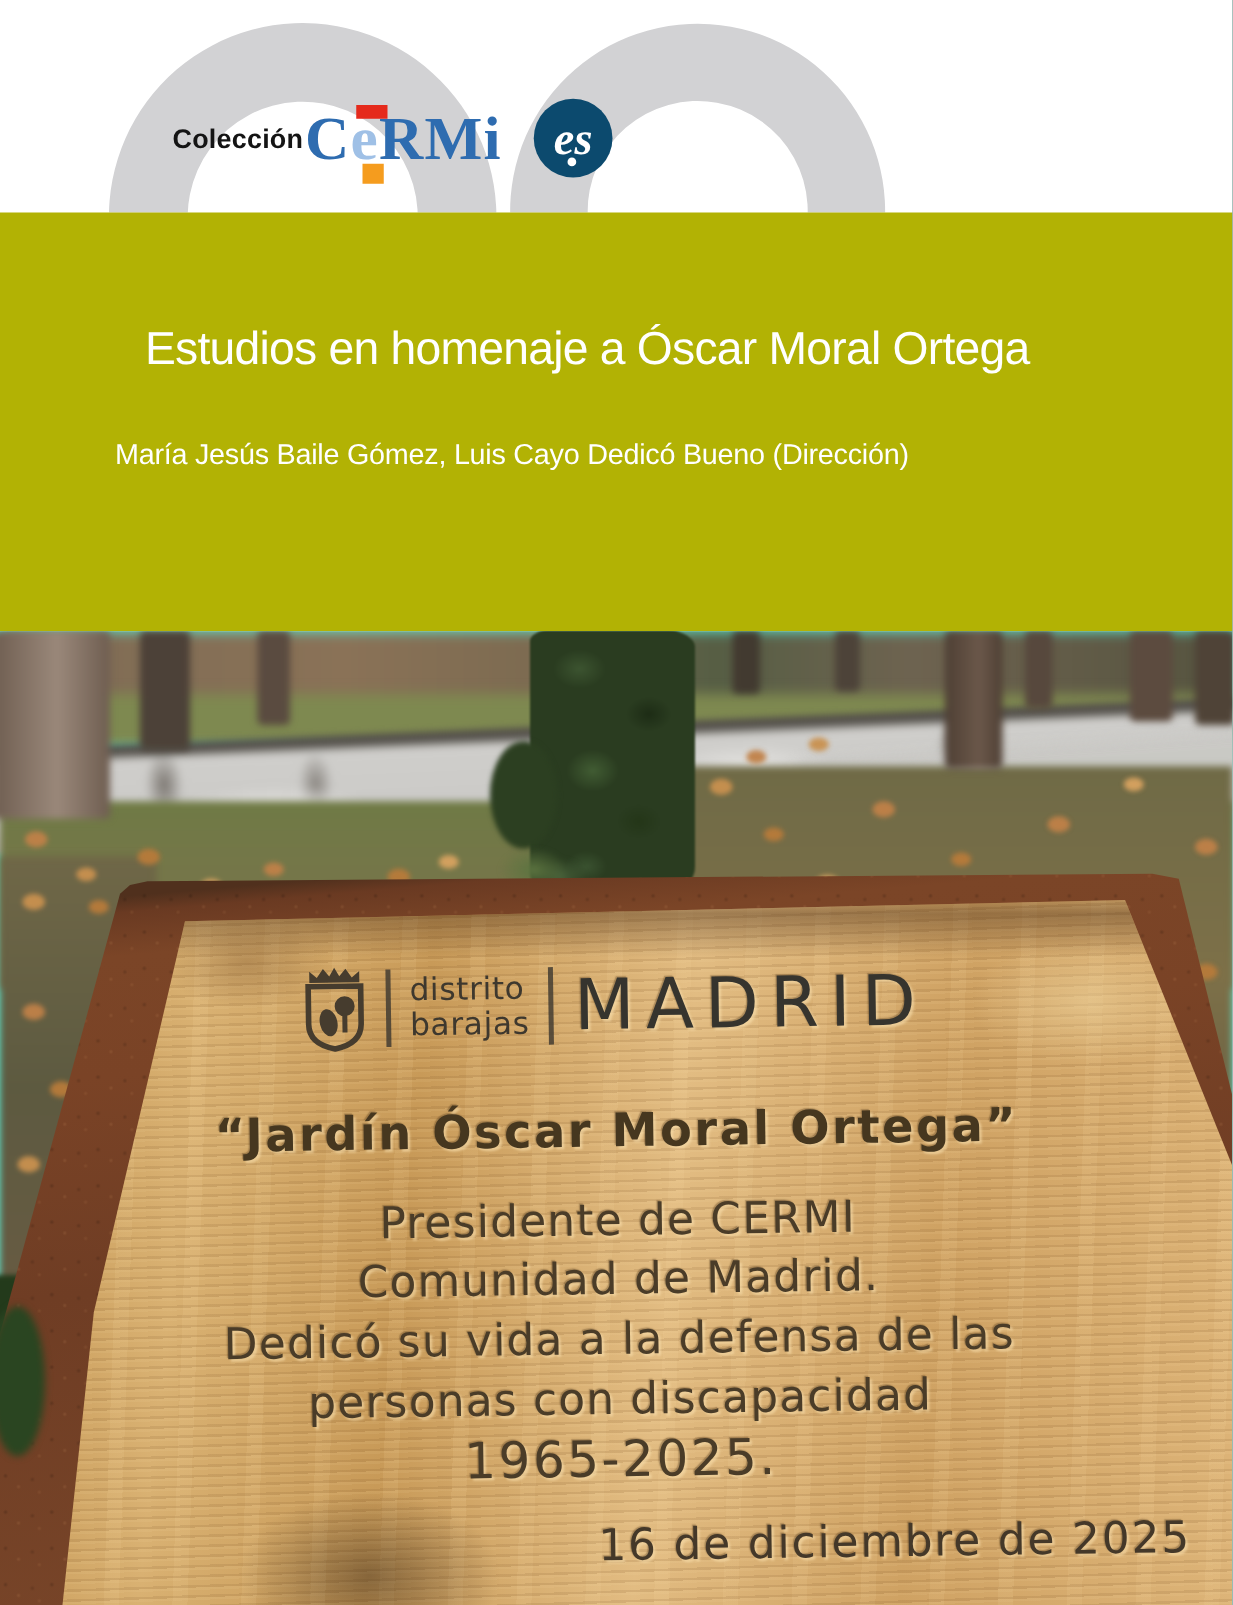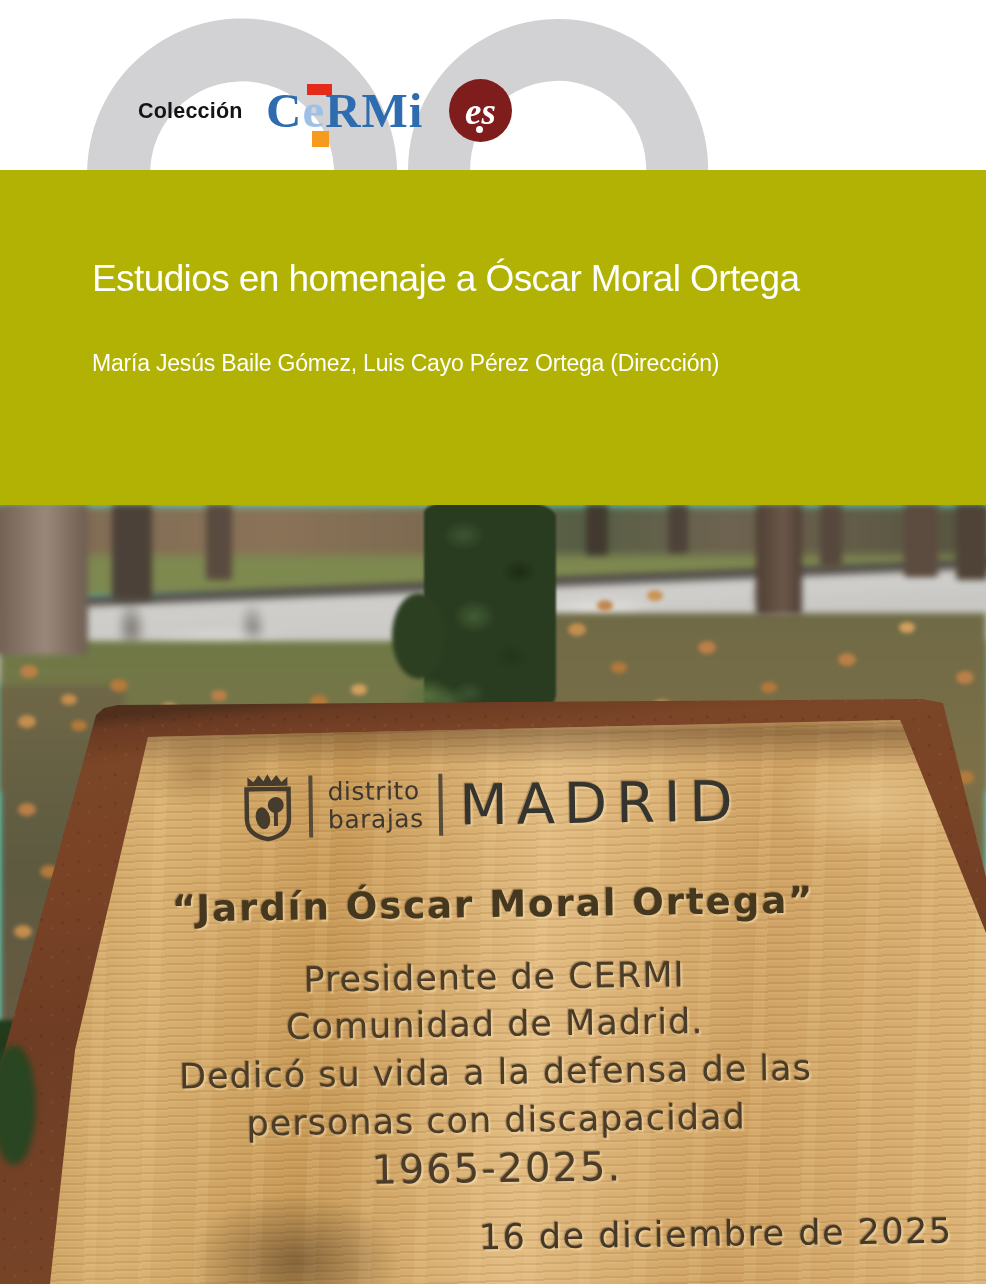--- a/index.html
+++ b/index.html
@@ -3,35 +3,35 @@
 <meta charset="utf-8">
 <style>
   html,body{margin:0;padding:0;background:#888;}
   .cover{position:relative;width:986px;height:1284px;margin:0 auto;overflow:hidden;background:#fff;
          font-family:"Liberation Sans",sans-serif;}
   
   .top{position:absolute;left:0;top:0;width:986px;height:170px;background:#fff;overflow:hidden;}
   .arcs{position:absolute;left:0;top:0;}
   .brand-row{position:absolute;left:0;top:0;width:100%;height:100%;border-radius:11px;}
   .coleccion{position:absolute;left:138px;top:99px;font-size:21.5px;font-weight:700;color:#141414;letter-spacing:.2px;}
-  .cermi{position:absolute;left:266px;top:82px;height:64px;font-family:"Liberation Serif",serif;
+  .cermi{position:absolute;left:244px;top:82px;height:64px;font-family:"Liberation Serif",serif;
          font-weight:700;font-size:49px;line-height:58px;color:#2e6cb0;letter-spacing:1px;white-space:nowrap;}
   .cermi .le{color:#9fc0e6;}
   .sq{position:absolute;display:block;}
   .sq.red{left:41px;top:2px;width:25px;height:11px;background:#e52a1c;}
   .sq.orange{left:46px;top:49px;width:17px;height:16px;background:#f59c1e;}
-  .es-circle{position:absolute;left:183px;top:-3px;width:63px;height:63px;border-radius:50%;background:#7f1d1d;}
+  .es-circle{position:absolute;left:183px;top:-3px;width:63px;height:63px;border-radius:50%;background:#0c4a6e;}
   .es-text{position:absolute;left:0;top:4px;width:100%;text-align:center;font-family:"Liberation Serif",serif;
            font-style:italic;font-weight:700;font-size:37px;color:#fff;letter-spacing:0;}
   .es-dot{position:absolute;left:27px;bottom:9px;width:7px;height:7px;border-radius:50%;background:#fff;}
   
   .band{position:absolute;left:0;top:170px;width:986px;height:335px;background:#b2b204;color:#fff;}
   .band-inner{position:absolute;left:92px;top:56px;right:30px;}
   .title{font-size:37px;line-height:48px;font-weight:400;letter-spacing:-.6px;}
-  .subtitle{margin-top:31px;font-size:37px;line-height:44px;font-weight:400;letter-spacing:-.6px;}
+  .subtitle{margin-top:31px;font-size:37px;line-height:44px;font-weight:400;letter-spacing:-.6px;margin-left:24px;}
   .authors{margin-top:49px;font-size:23px;font-weight:400;letter-spacing:-.2px;}
   
   .photo{position:absolute;left:0;top:505px;width:986px;height:779px;background:#5eead4;overflow:hidden;}
   .photo > div{position:absolute;}
   .bg-top{left:0;top:0;width:986px;height:82px;filter:blur(5px);
     background:linear-gradient(90deg,#7d6b54,#8a7257 28%,#7b6a50 45%,#565e44 58%,#6e6350 74%,#55543f 100%);}
   .grass-far{left:0;top:50px;width:986px;height:42px;background:#7e8950;filter:blur(5px);}
   .road{left:-10px;top:74px;width:1010px;height:84px;transform:rotate(-2.4deg);filter:blur(3px);
     background:
       radial-gradient(90px 26px at 8% 78%,#f0efec 0%,rgba(240,239,236,0) 70%),
@@ -150,21 +150,21 @@
         </span>
       </div>
     </div>
   </header>
 
   <section class="band">
     <div class="band-inner">
       <div class="title">
       </div>
       <div class="subtitle">Estudios en homenaje a Óscar Moral Ortega</div>
-      <div class="authors">María Jesús Baile Gómez, Luis Cayo Pérez Ortega (Dirección)</div>
+      <div class="authors">María Jesús Baile Gómez, Luis Cayo Dedicó Bueno (Dirección)</div>
     </div>
   </section>
 
   <section class="photo">
     <div class="bg-top"></div>
     <div class="grass-far"></div>
     <div class="road"></div>
     <div class="road2"></div>
     <div class="grass-mid"></div>
     <div class="grass-right"></div>

